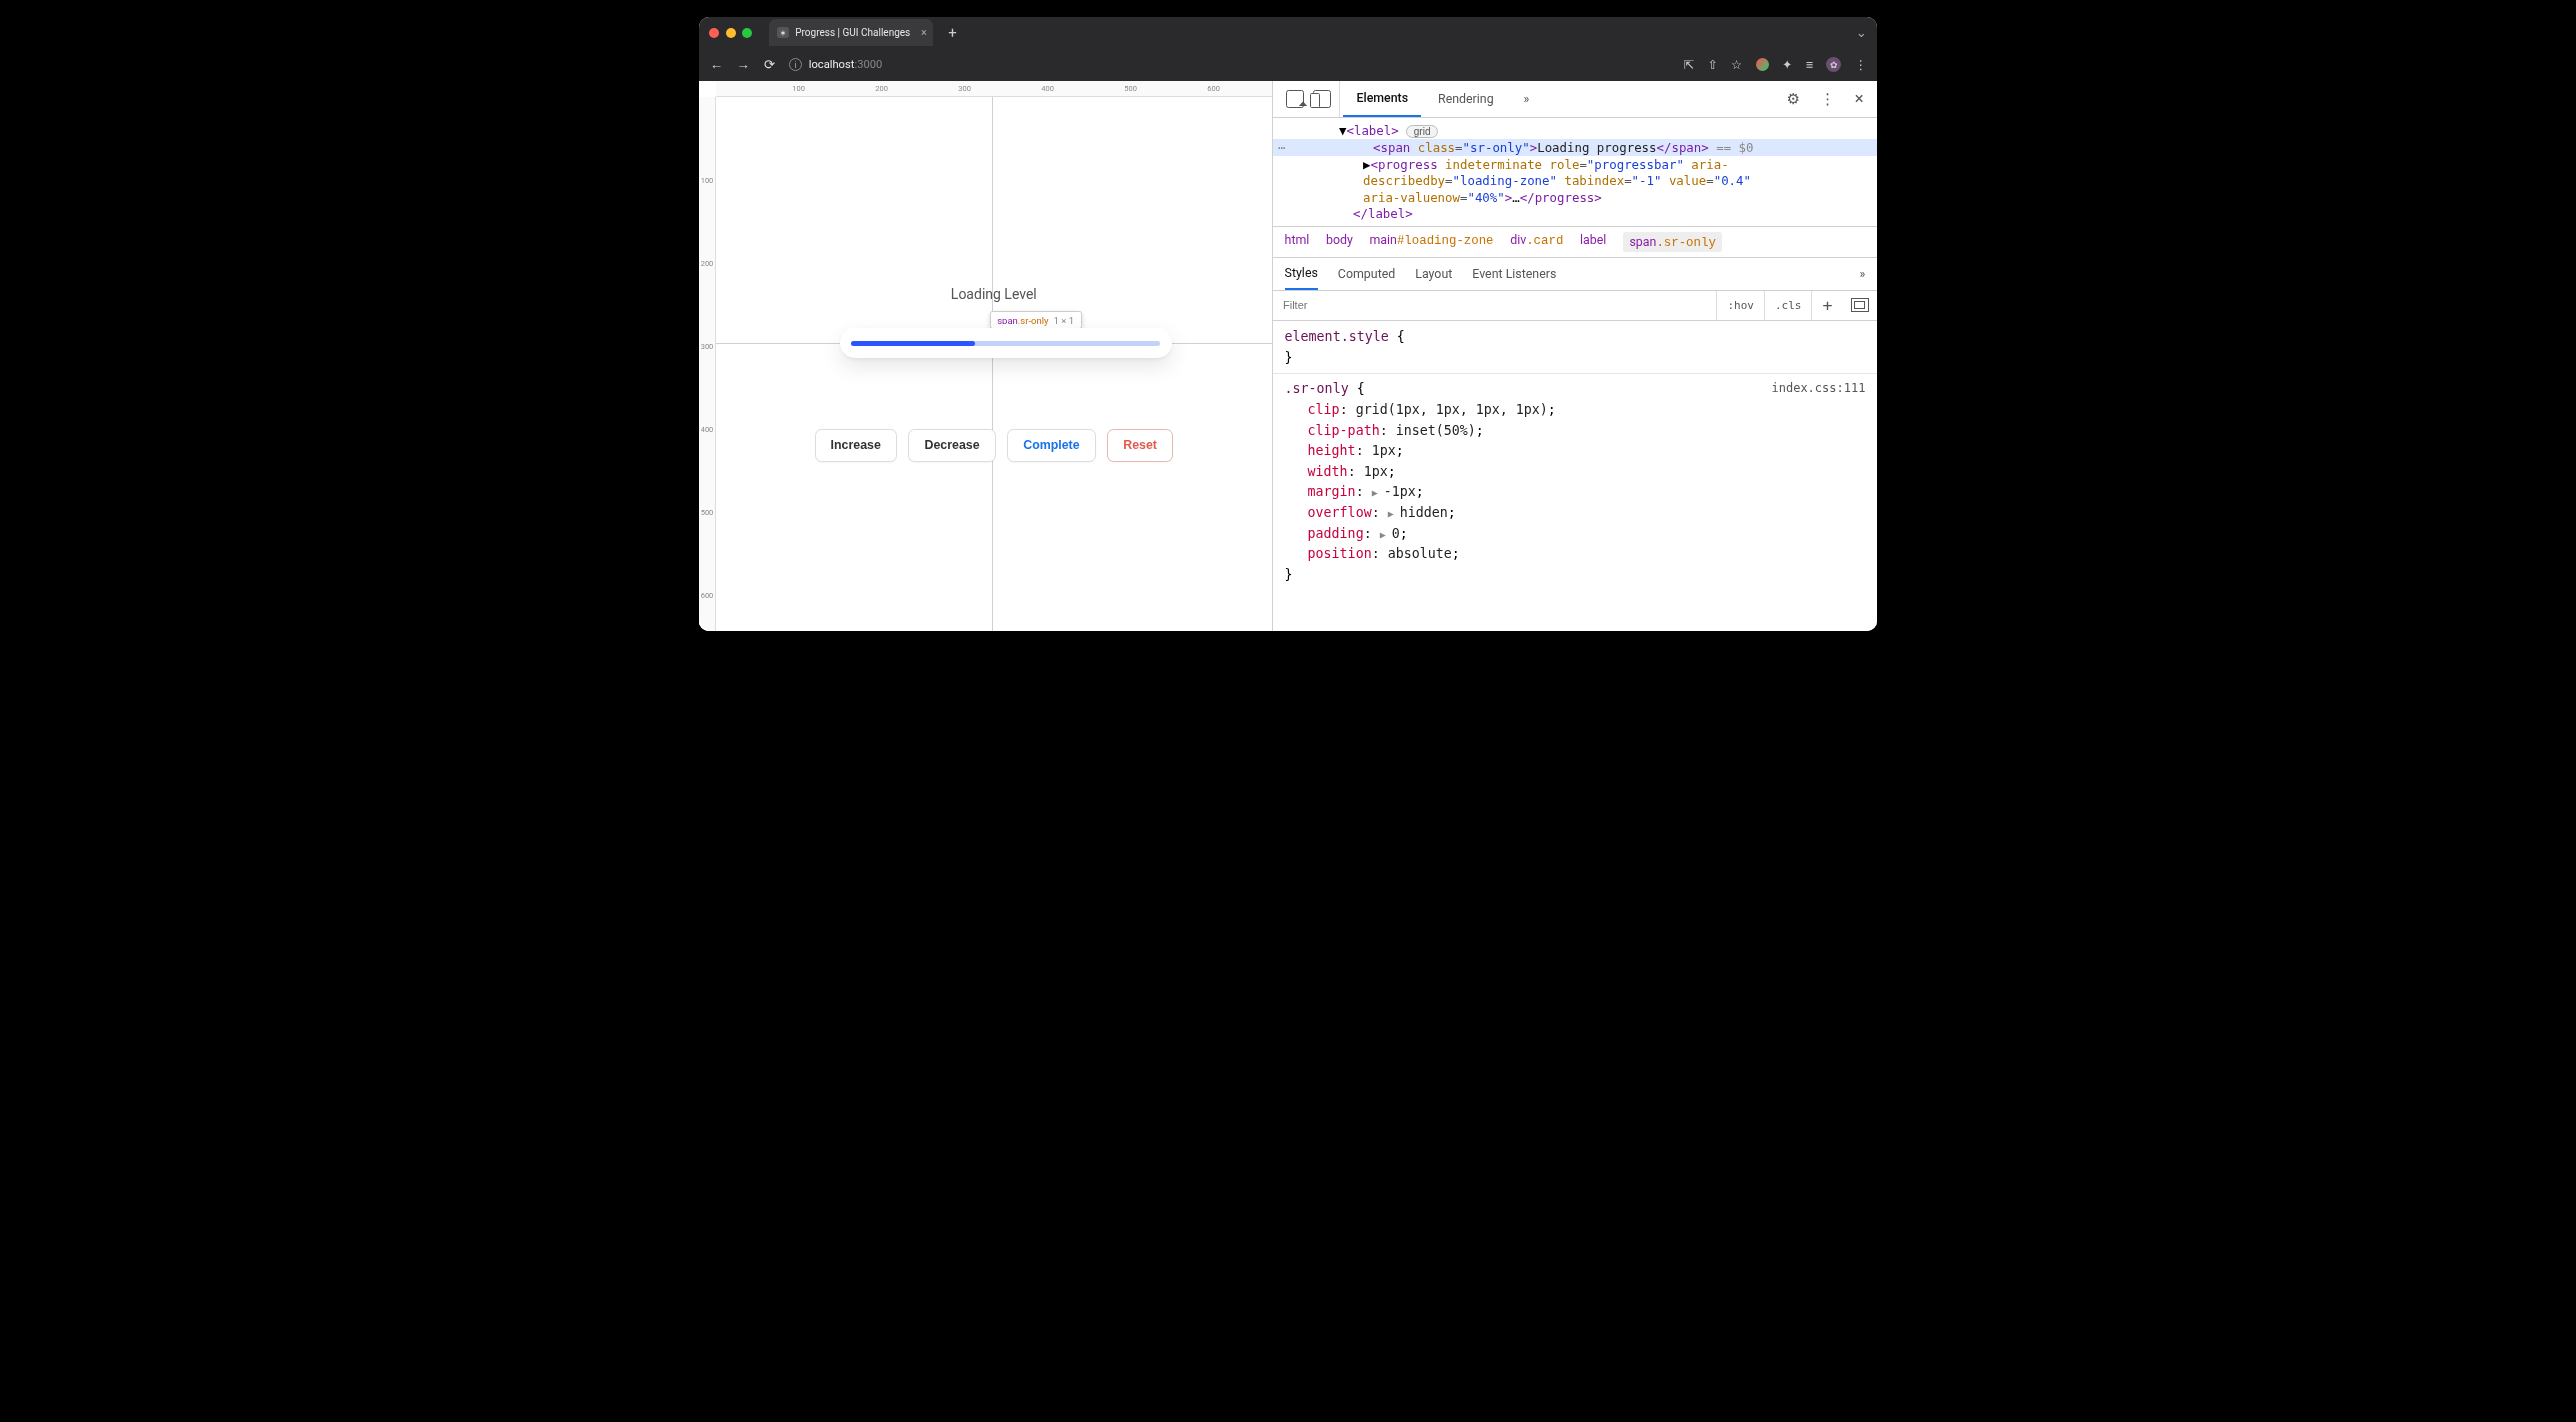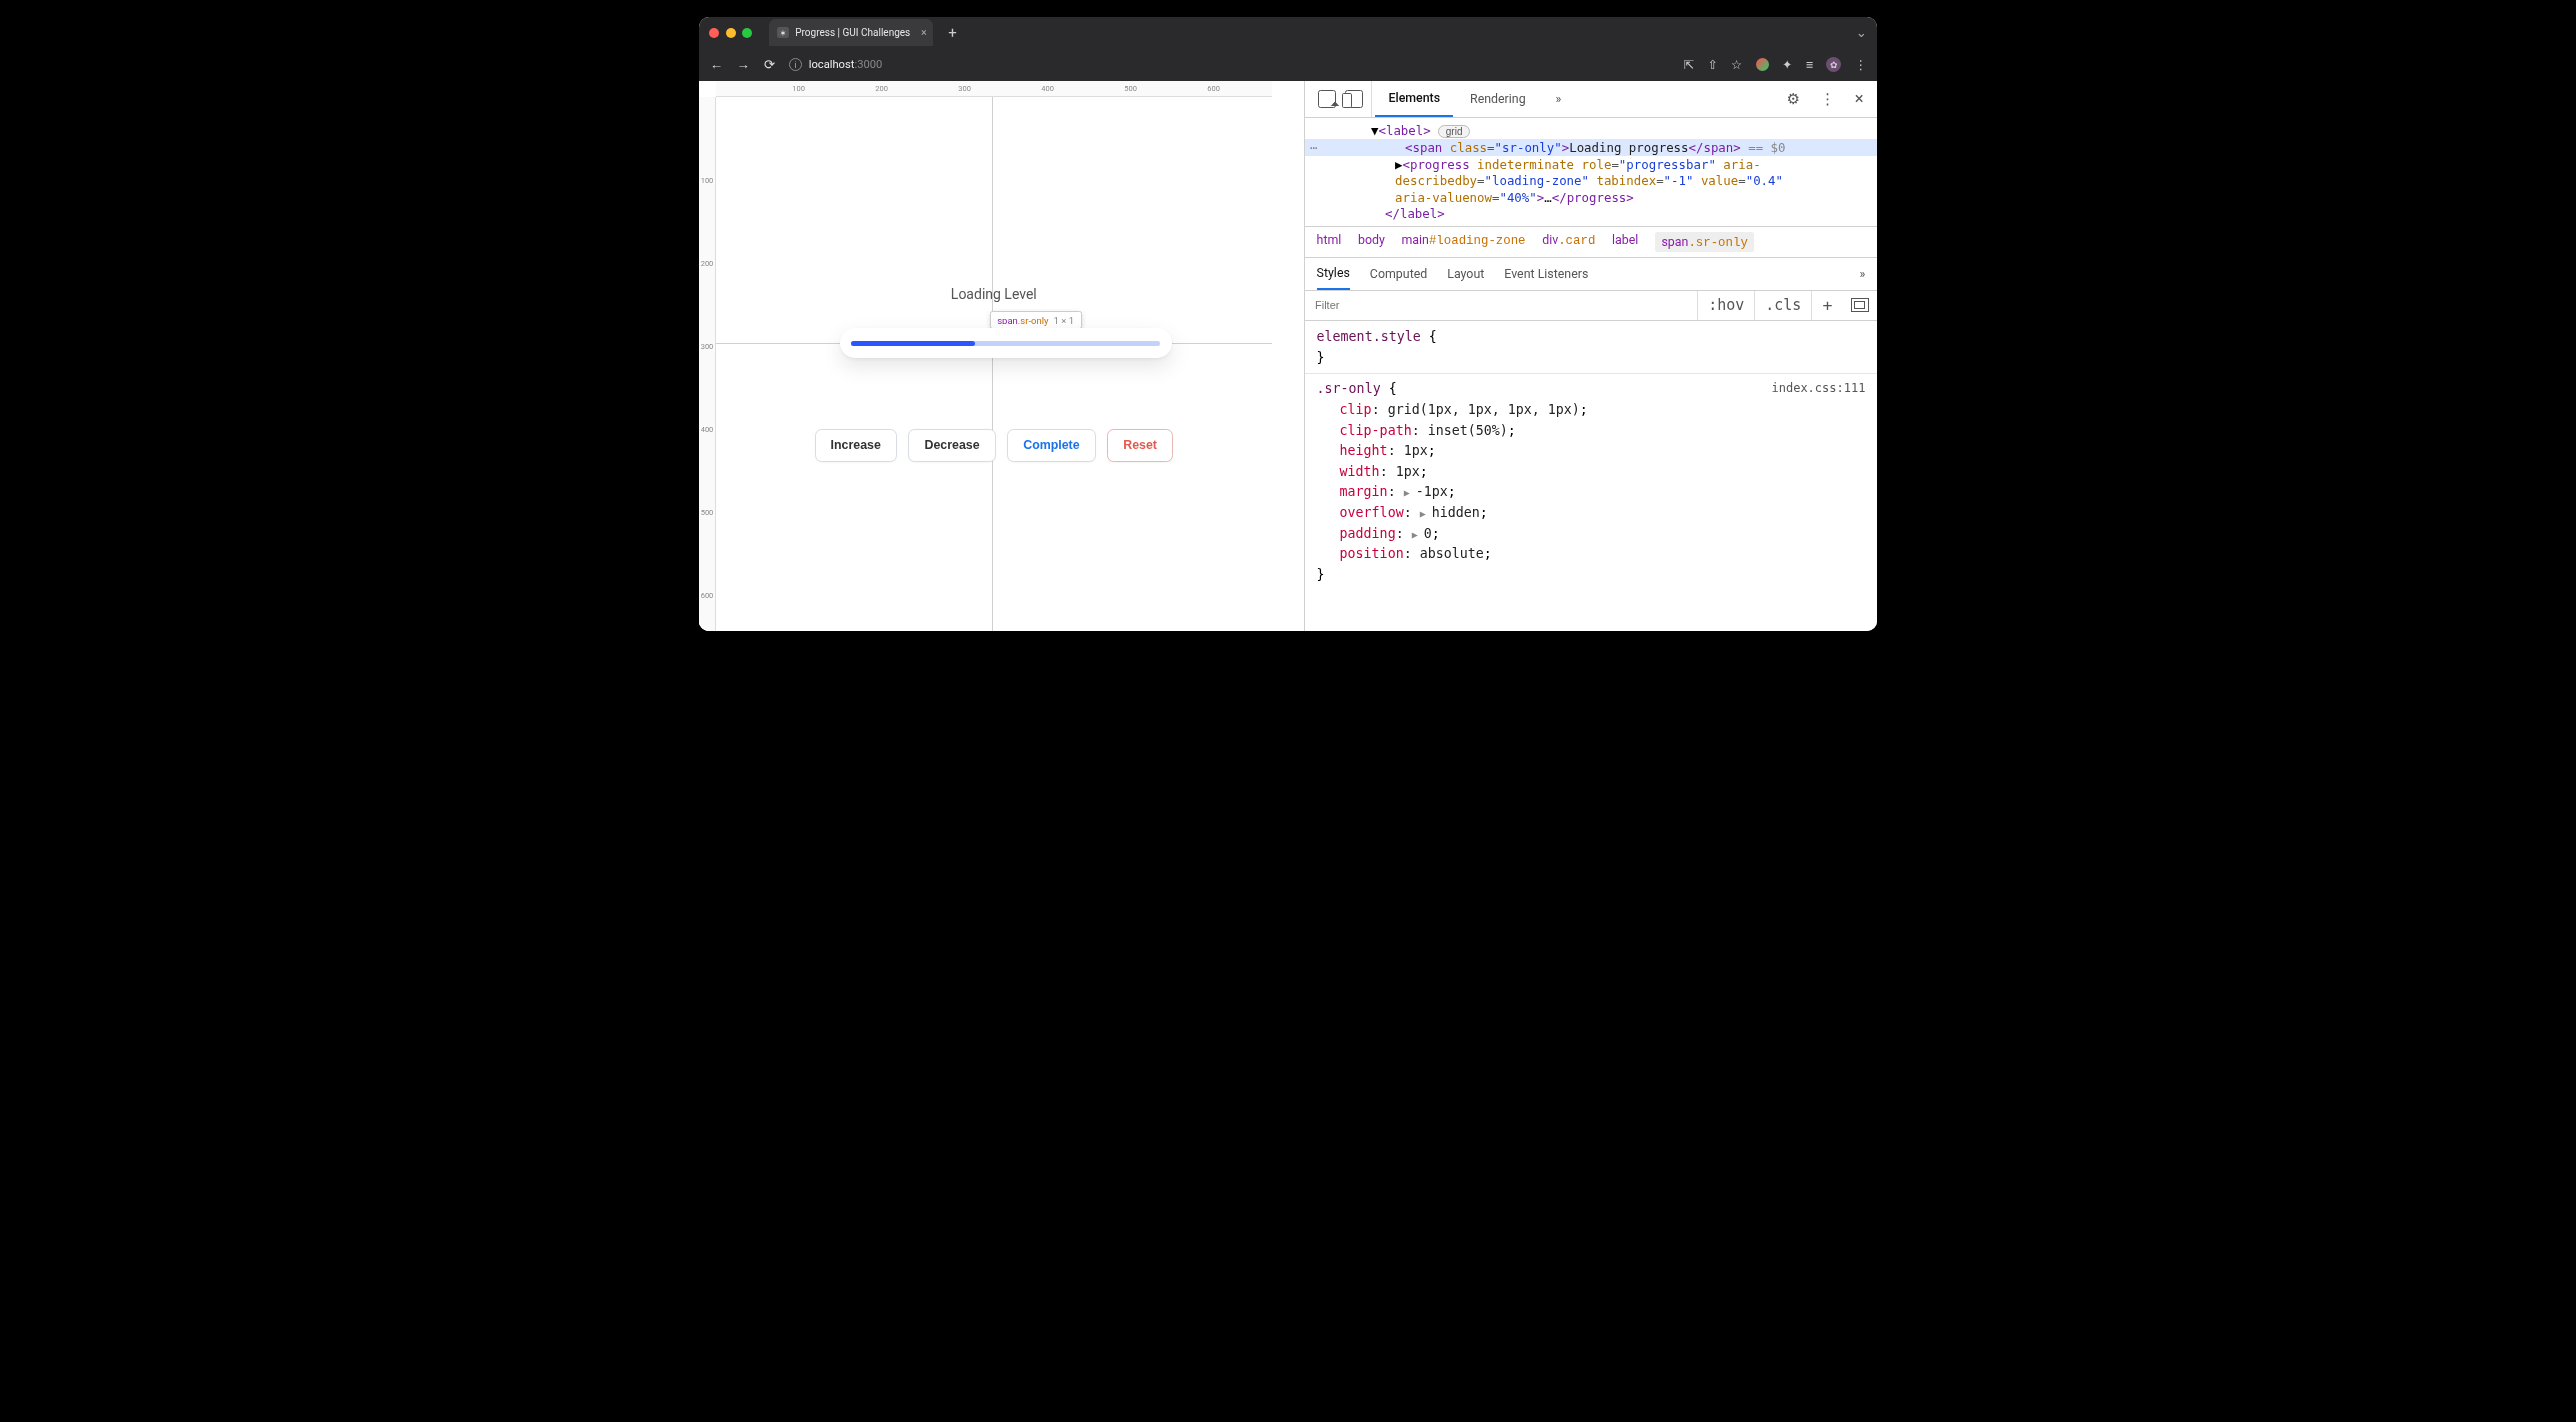--- a/index.html
+++ b/index.html
@@ -82,21 +82,20 @@
   .ext-dot { width:13.3px;height:13.3px;border-radius:50%;background:linear-gradient(135deg,#ff4d4d,#2ecc71);}
   .puzzle { font-size:12.4px; }
   .avatar { width:15px;height:15px;border-radius:50%;background:#6b4e71;display:flex;align-items:center;justify-content:center;font-size:9px;}
 
   
   .content {
     flex: 1;
     display: flex;
     min-height: 0;
     background: #fff;
-    gap: 32px;
   }
 
   
   .viewport {
     width: 573px;
     position: relative;
     overflow: hidden;
     background: #fff;
     flex: 0 0 auto;
   }
@@ -268,21 +267,21 @@
   .styles-tabs .more { margin-left:auto; color:#555;}
 
   .filter-row {
     display:flex; align-items:center;
     border-bottom:0.8px solid #d0d0d0;
     height:30px;
   }
   .filter-row input {
     flex:1; border:none; padding:0 10px; font-size:11px; outline:none; color:#666;
   }
-  .filter-row .chip { padding:0 10px; border-left:0.8px solid #ddd; height:100%; display:flex;align-items:center; color:#555; font-family:"SF Mono",Menlo,monospace; font-size:15px;}
+  .filter-row .chip { padding:0 10px; border-left:0.8px solid #ddd; height:100%; display:flex;align-items:center; color:#555; font-family:"SF Mono",Menlo,monospace; font-size:11px;}
   .filter-row .plus { font-size:16.6px; }
   .filter-row .boxmodel {
     width:18px;height:13.3px; border:1.2px solid #555; position:relative; margin:0 8.3px;
   }
   .filter-row .boxmodel::before{
     content:"";position:absolute;left:2.5px;top:1.7px;right:2.5px;bottom:1.7px;border:1.2px solid #555;
   }
 
   .styles-body {
     flex:1; overflow:auto;

